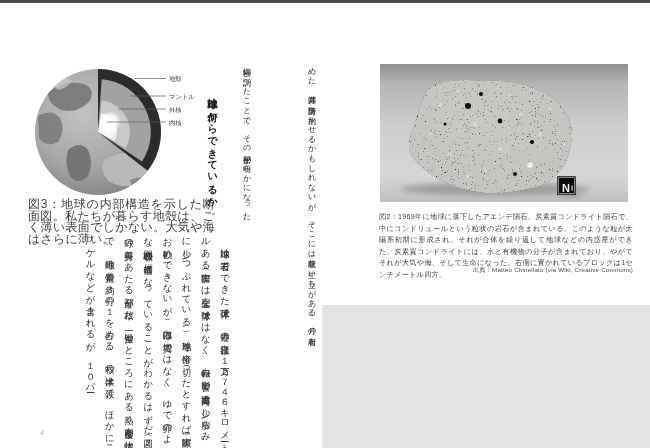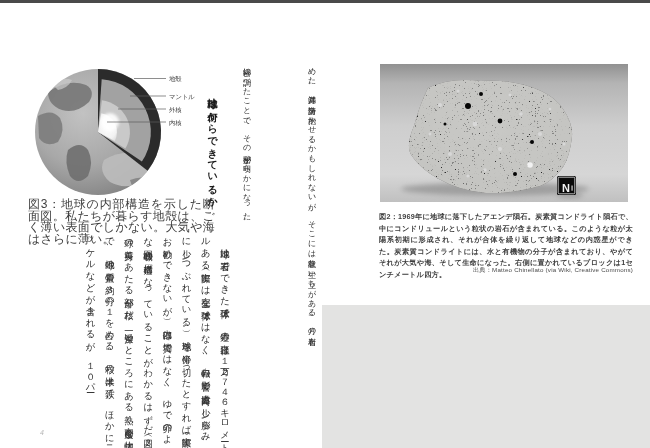--- a/index.html
+++ b/index.html
@@ -8,21 +8,21 @@
   .top-bar{position:absolute;left:0;top:0;width:650px;height:3px;background:#4a4a4a;}
   .gray-block{position:absolute;left:322px;top:305px;width:328px;height:143px;background:#e3e3e2;}
 
   figure{margin:0;padding:0;}
   .fig3{position:absolute;left:34px;top:58px;width:162px;height:140px;}
   .fig2{position:absolute;left:380px;top:64px;width:248px;height:138px;}
 
   .cap{margin:0;color:#3e3e3e;text-align:justify;letter-spacing:.2px;
        font-family:"Liberation Sans","DejaVu Sans",sans-serif;}
   .cap-left{position:absolute;left:28px;top:199px;width:187px;font-size:12px;line-height:11.5px;}
-  .cap-right{position:absolute;left:379px;top:211px;width:254px;font-size:7.2px;line-height:11.6px;font-weight:bold;}
+  .cap-right{position:absolute;left:379px;top:211px;width:254px;font-size:7.2px;line-height:11.6px;}
   .credit{position:absolute;left:379px;top:266px;width:254px;margin:0;font-size:6.2px;color:#4a4a4a;
           text-align:right;letter-spacing:.2px;}
 
   .v{position:absolute;margin:0;writing-mode:vertical-rl;text-orientation:mixed;color:#2e2e2e;
      font-family:"Liberation Serif","DejaVu Serif",serif;}
   .heading-v{position:absolute;margin:0;left:205px;top:90px;writing-mode:vertical-rl;
      font-size:10px;font-weight:bold;letter-spacing:.8px;color:#1c1c1c;
      font-family:"Liberation Serif","DejaVu Serif",serif;}
   .intro1{left:305px;top:62px;height:352px;font-size:8px;letter-spacing:.45px;overflow:hidden;}
   .intro2{left:240px;top:62px;height:200px;font-size:8px;letter-spacing:.45px;overflow:hidden;}

